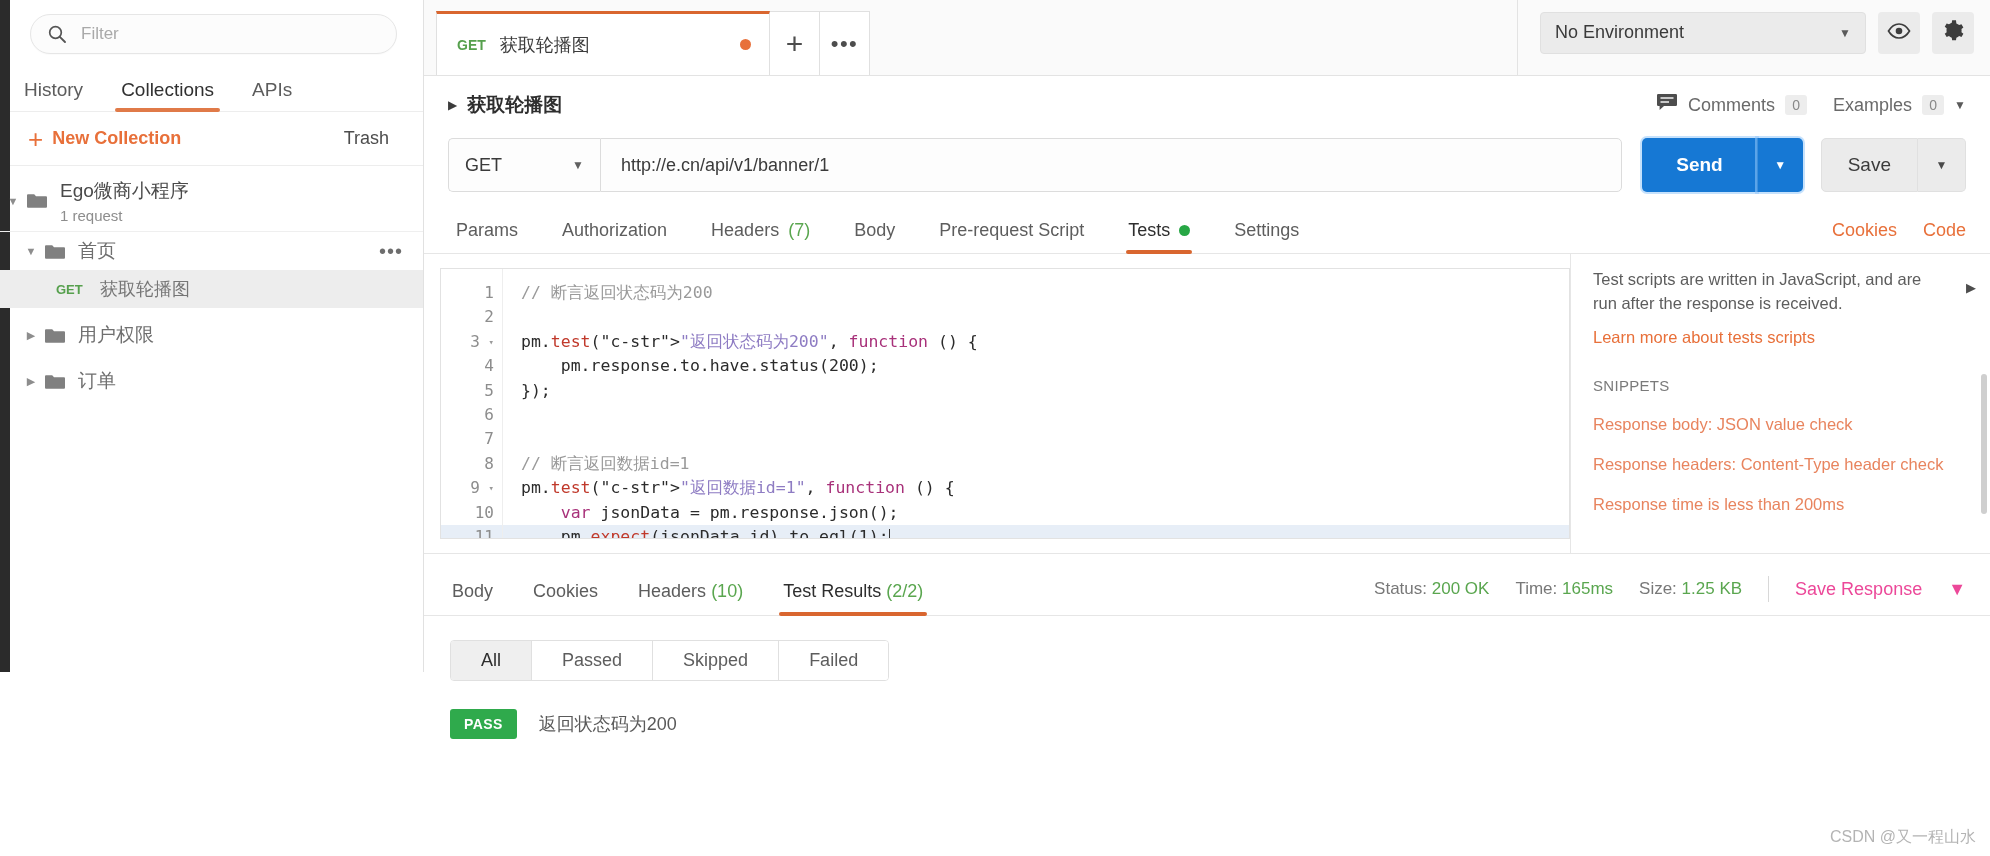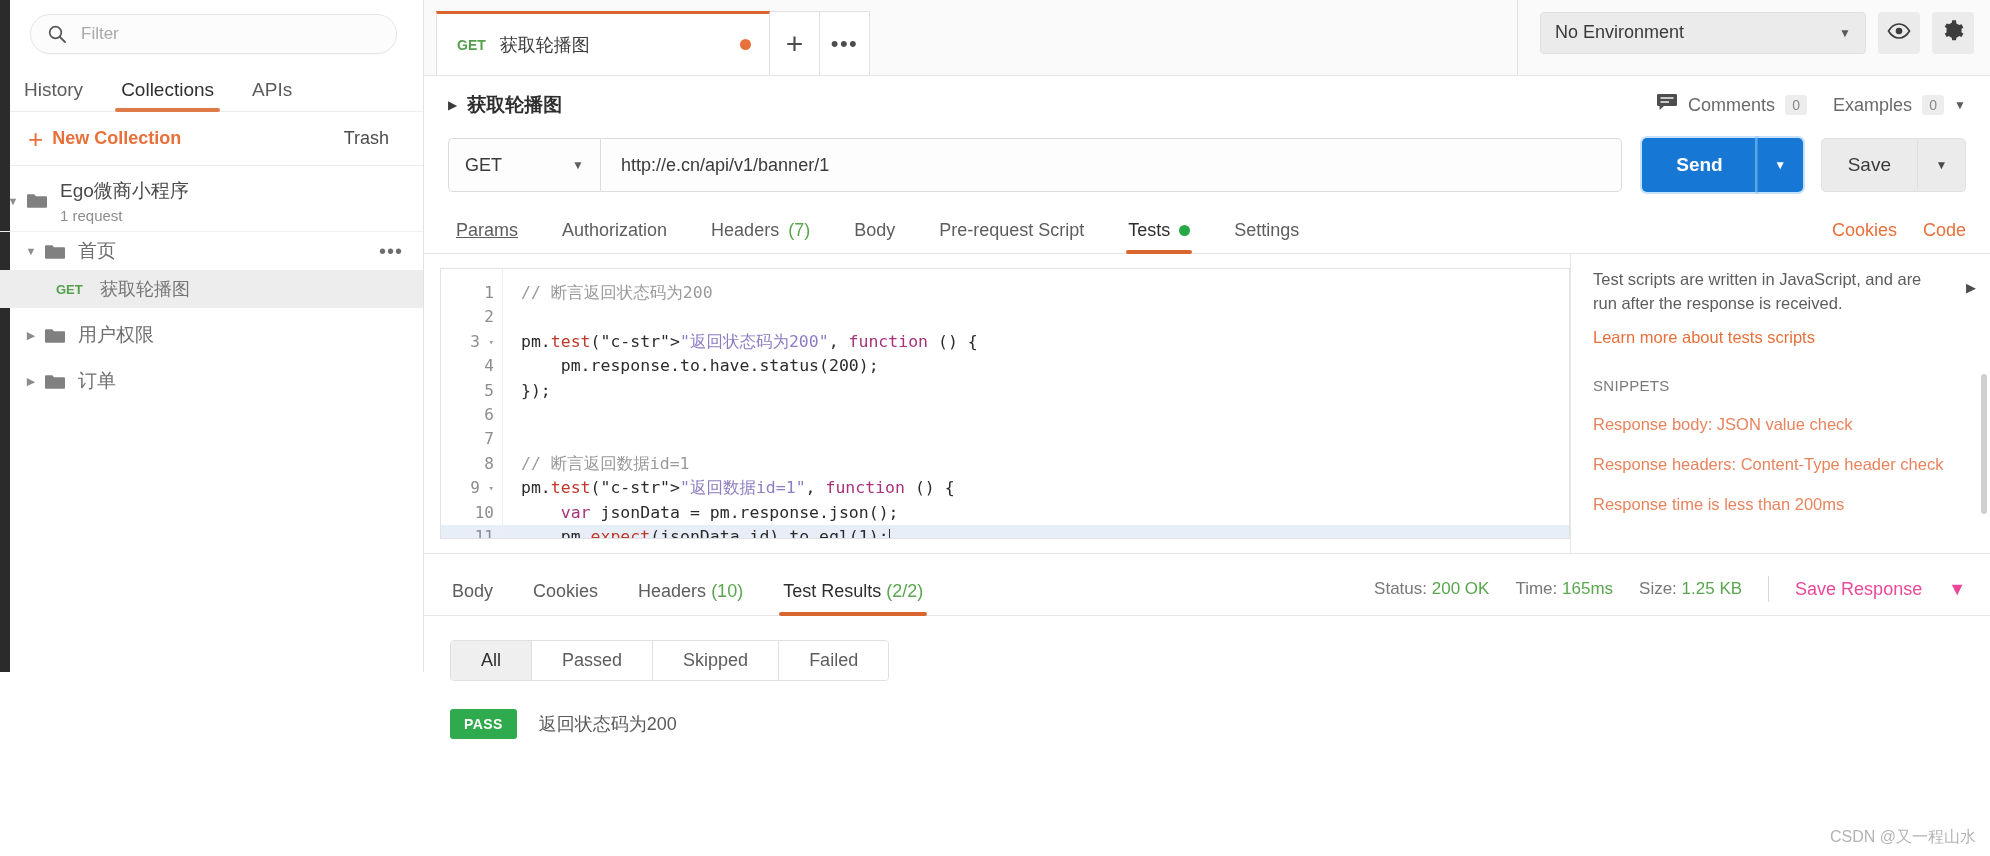--- a/index.html
+++ b/index.html
@@ -189,21 +189,21 @@
   .req-tabs {
     display: flex; align-items: flex-end; gap: 0;
     padding: 18px 24px 0 24px; border-bottom: 1px solid #e6e6e6;
     height: 62px;
   }
   .rq-tab {
     font-size: 18px; color: #5d5d5d; padding: 0 22px 12px 22px;
     position: relative; cursor: pointer; white-space: nowrap;
     display: flex; align-items: center; gap: 9px;
   }
-  .rq-tab:first-child { padding-left: 8px; text-decoration: underline; }
+  .rq-tab:first-child { padding-left: 8px; }
   .rq-tab.active { color: #2e2e2e; }
   .rq-tab.active::after {
     content: ""; position: absolute; left: 20px; right: 20px; bottom: -1px;
     height: 4px; background: #d9662f; border-radius: 2px;
   }
   .cnt-green { color: #5aa64f; font-size: 18px; }
   .dot-green { width: 11px; height: 11px; border-radius: 50%; background: #27a745; }
   .req-tabs-right { margin-left: auto; display: flex; gap: 26px; padding-bottom: 12px; }
   .link-orange { color: #e8703a; font-size: 18px; cursor: pointer; }
 

